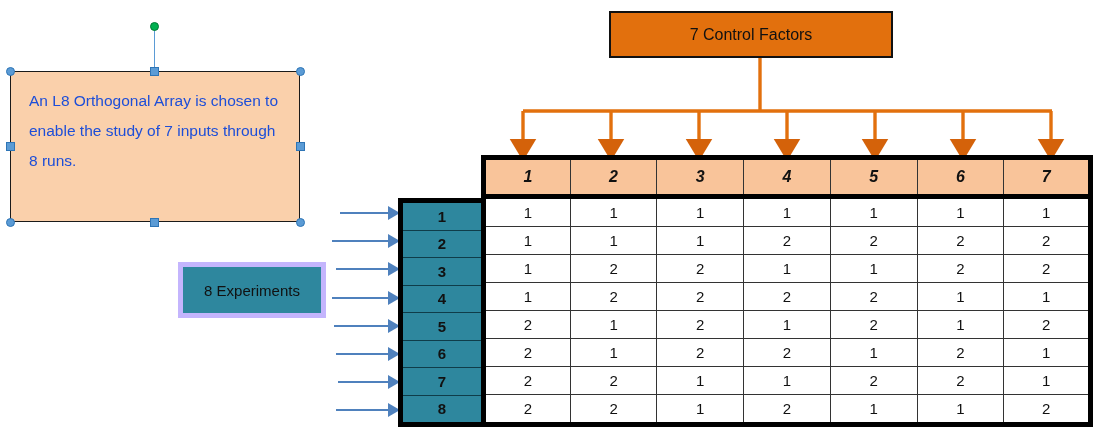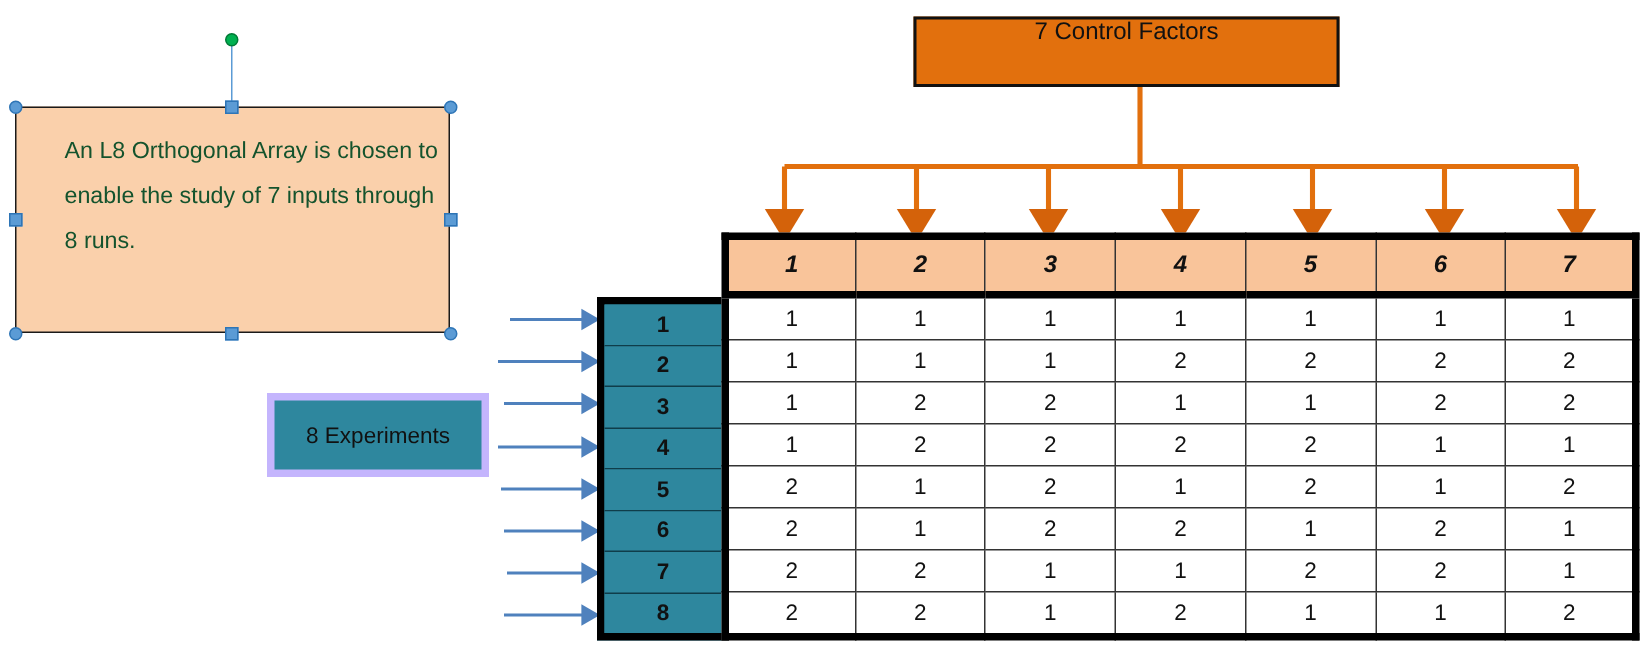--- a/index.html
+++ b/index.html
@@ -32,23 +32,22 @@
     border: 1px solid #1a1a1a;
     box-sizing: border-box;
   }
   #callout-text {
     position: absolute;
     left: 18px;
     top: 14px;
     width: 258px;
     font-size: 15.5px;
     line-height: 30px;
-    color: #14532d;
+    color: #1d4ed8;
     white-space: pre-line;
-    margin-left: 14px;
   }
   .handle-circle {
     position: absolute;
     width: 9px;
     height: 9px;
     background: #5B9BD5;
     border: 1px solid #2E75B6;
     border-radius: 50%;
     box-sizing: border-box;
   }
@@ -103,20 +102,21 @@
   #factors-box {
     position: absolute;
     left: 609px;
     top: 11px;
     width: 284px;
     height: 47px;
     background: #E2700D;
     border: 2px solid #111111;
     box-sizing: border-box;
     display: flex;
+    align-items: center;
     justify-content: center;
   }
   #factors-label {
     font-size: 16px;
     color: #111111;
   }
 
   
   #connector-layer {
     position: absolute;

